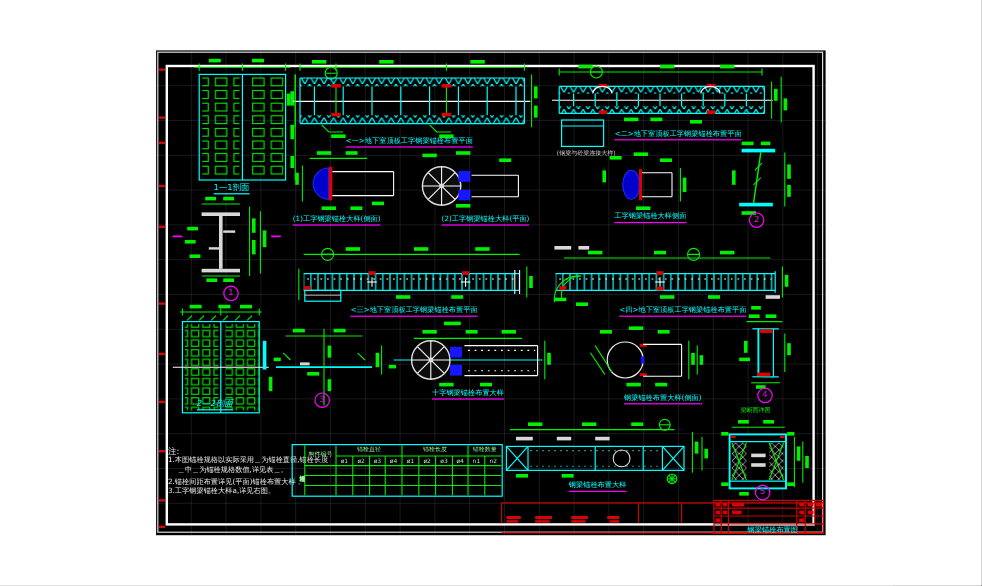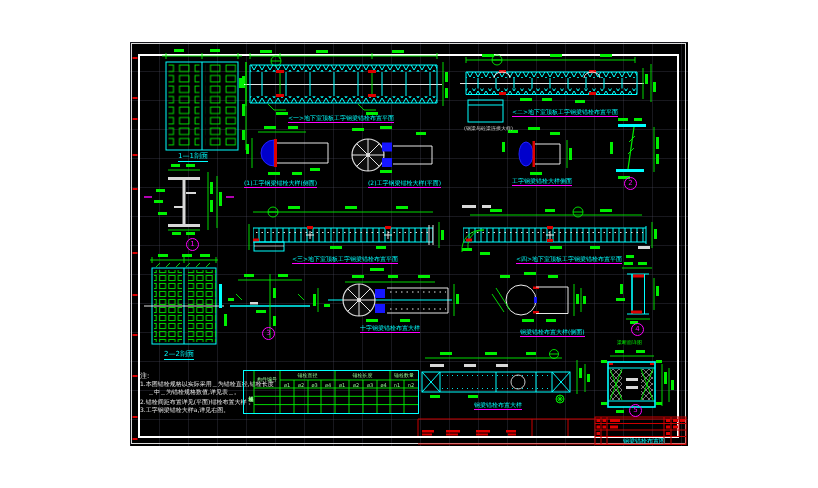--- a/index.html
+++ b/index.html
@@ -548,21 +548,21 @@
 
 <div class="lbl big uc" style="left:48px;top:111px;">1—1剖面</div>
 <div class="lbl um" style="left:158px;top:72px;">&lt;一&gt;地下室顶板工字钢梁锚栓布置平面</div>
 <div class="lbl um" style="left:382px;top:66px;">&lt;二&gt;地下室顶板工字钢梁锚栓布置平面</div>
 <div class="lbl wt" style="left:334px;top:83px;">(钢梁与砼梁连接大样)</div>
 <div class="lbl um" style="left:114px;top:137px;">(1)工字钢梁锚栓大样(侧面)</div>
 <div class="lbl um" style="left:238px;top:137px;">(2)工字钢梁锚栓大样(平面)</div>
 <div class="lbl um" style="left:382px;top:135px;">工字钢梁锚栓大样侧面</div>
 <div class="lbl um" style="left:162px;top:213px;">&lt;三&gt;地下室顶板工字钢梁锚栓布置平面</div>
 <div class="lbl um" style="left:386px;top:213px;">&lt;四&gt;地下室顶板工字钢梁锚栓布置平面</div>
-<div class="lbl big uc" style="left:34px;top:309px;">2—2剖面</div>
+<div class="lbl big uc" style="left:34px;top:291px;font-style:italic;">2—2剖面</div>
 <div class="lbl um" style="left:230px;top:282px;">十字钢梁锚栓布置大样</div>
 <div class="lbl um" style="left:390px;top:286px;">钢梁锚栓布置大样(侧面)</div>
 <div class="lbl um" style="left:344px;top:359px;">钢梁锚栓布置大样</div>
 <div class="lbl gt" style="left:487px;top:297px;">梁断面详图</div>
 <div class="tbtitle">钢梁锚栓布置图</div>
 
 <div class="callout" style="left:56px;top:196px;">1</div>
 <div class="callout" style="left:494px;top:135px;">2</div>
 <div class="callout" style="left:132px;top:285px;">3</div>
 <div class="callout" style="left:501px;top:281px;">4</div>

